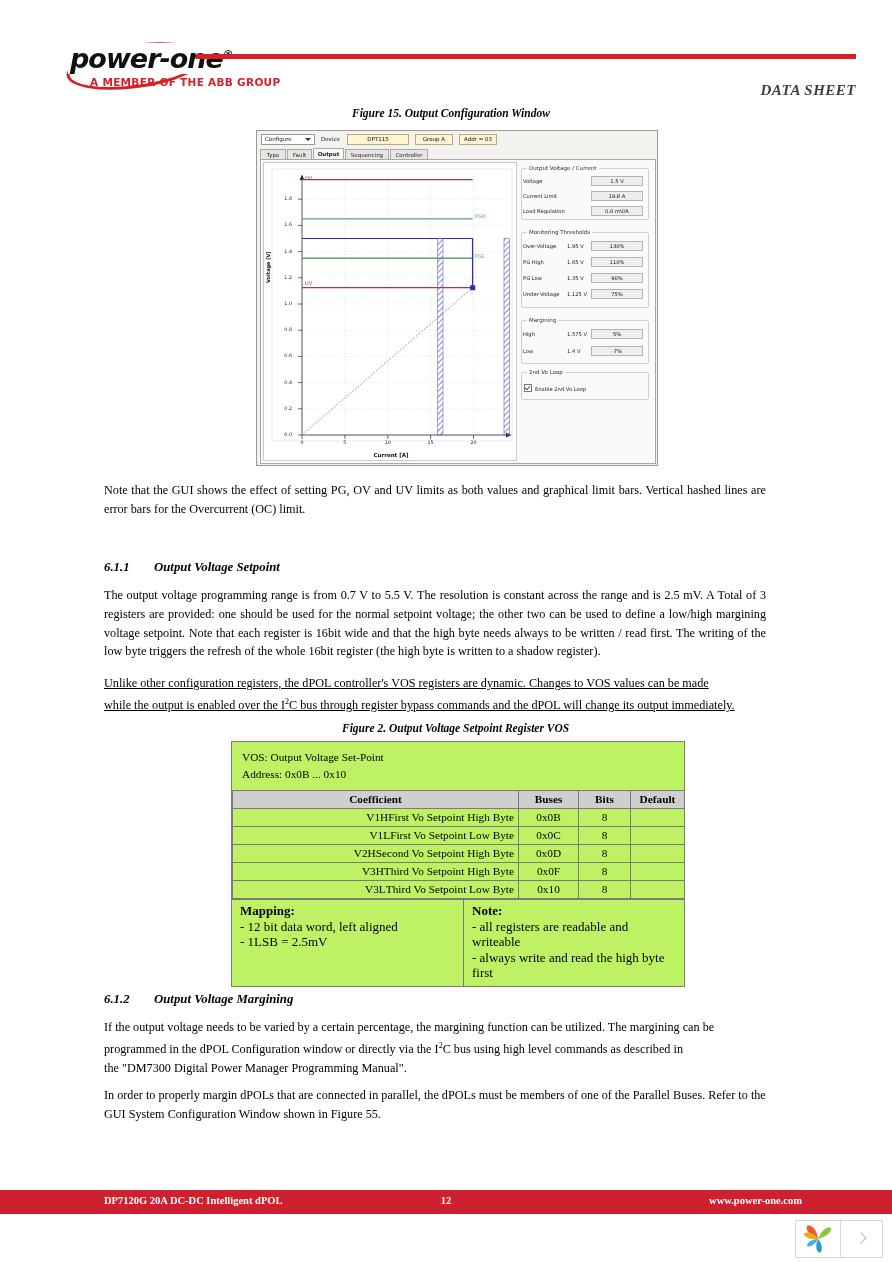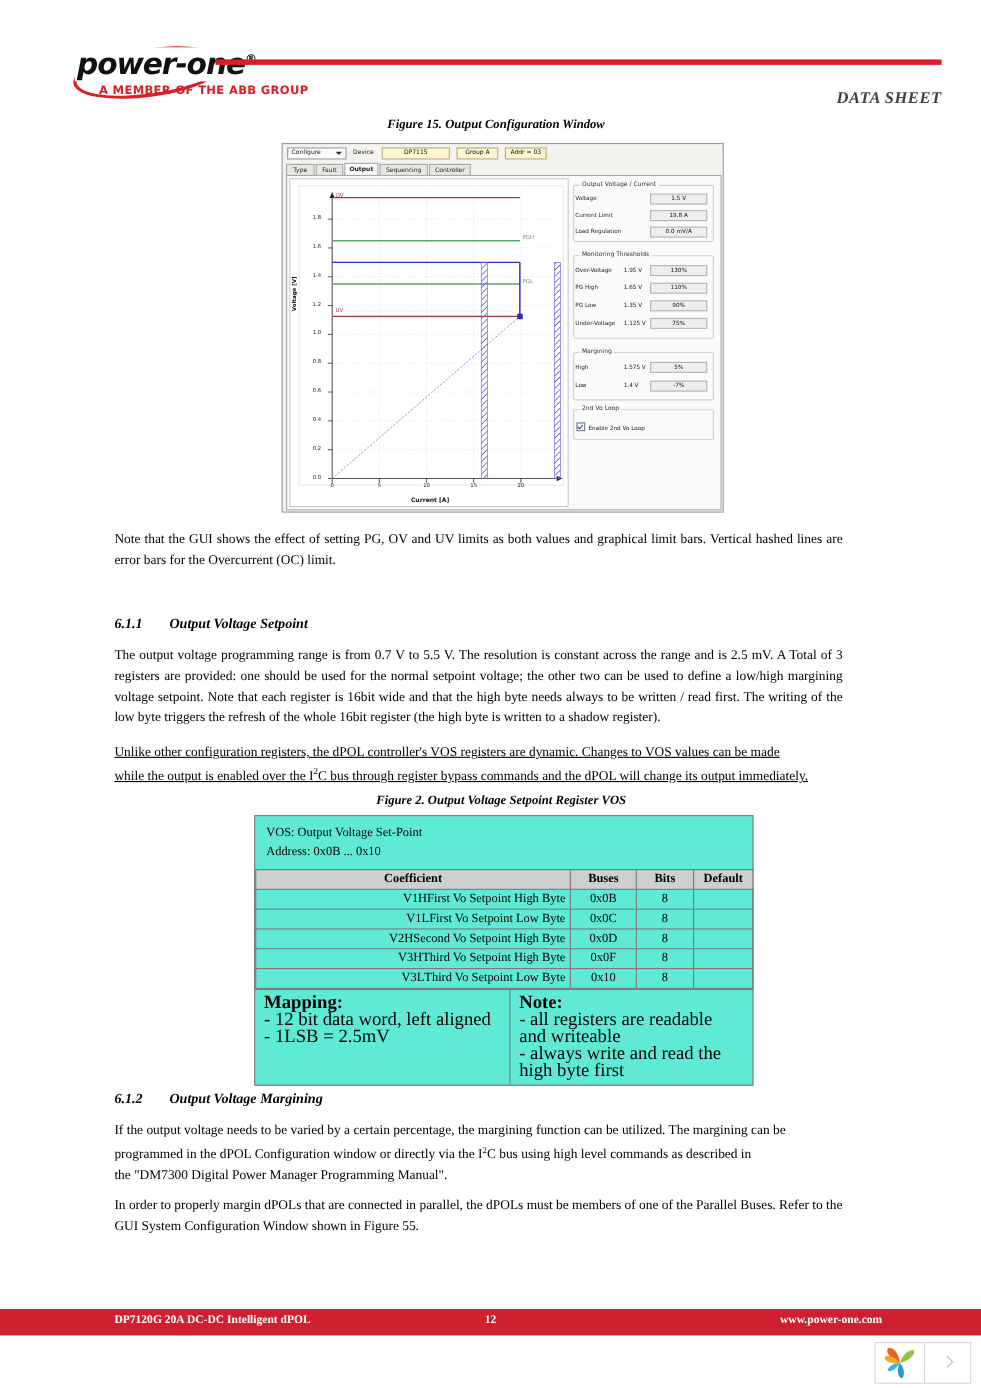--- a/index.html
+++ b/index.html
@@ -347,21 +347,21 @@
   
   #reg-table {
     position: absolute;
     left: 231px; top: 741px;
     width: 454px;
     border: 1px solid #7a7a7a;
     box-sizing: border-box;
     font-family: "Liberation Serif", serif;
     font-size: 11.3px;
     color: #000;
-    background: #5eead4;
+    background: #bef264;
   }
   .rt-head {
     padding: 7px 10px 8px 10px;
     line-height: 16.5px;
   }
   #reg-table table {
     border-collapse: collapse;
     width: 100%;
     table-layout: fixed;
   }
@@ -386,21 +386,21 @@
   td.c-code .cd { display: inline-block; min-width: 34px; }
   td.c-addr, td.c-bits, td.c-def { text-align: center; }
   .rt-foot {
     display: flex;
     border-top: 1px solid #7a7a7a;
   }
   .rt-foot-cell {
     padding: 3px 8px 5px 8px;
     box-sizing: border-box;
     line-height: 15.5px;
-    font-size: 17px;
+    font-size: 13px;
   }
   .rt-foot-cell:first-child {
     width: 232px;
     border-right: 1px solid #7a7a7a;
   }
   .rt-foot-cell:last-child { flex: 1; }
   .rt-foot b { font-weight: bold; }
 
   
   #page-footer {

